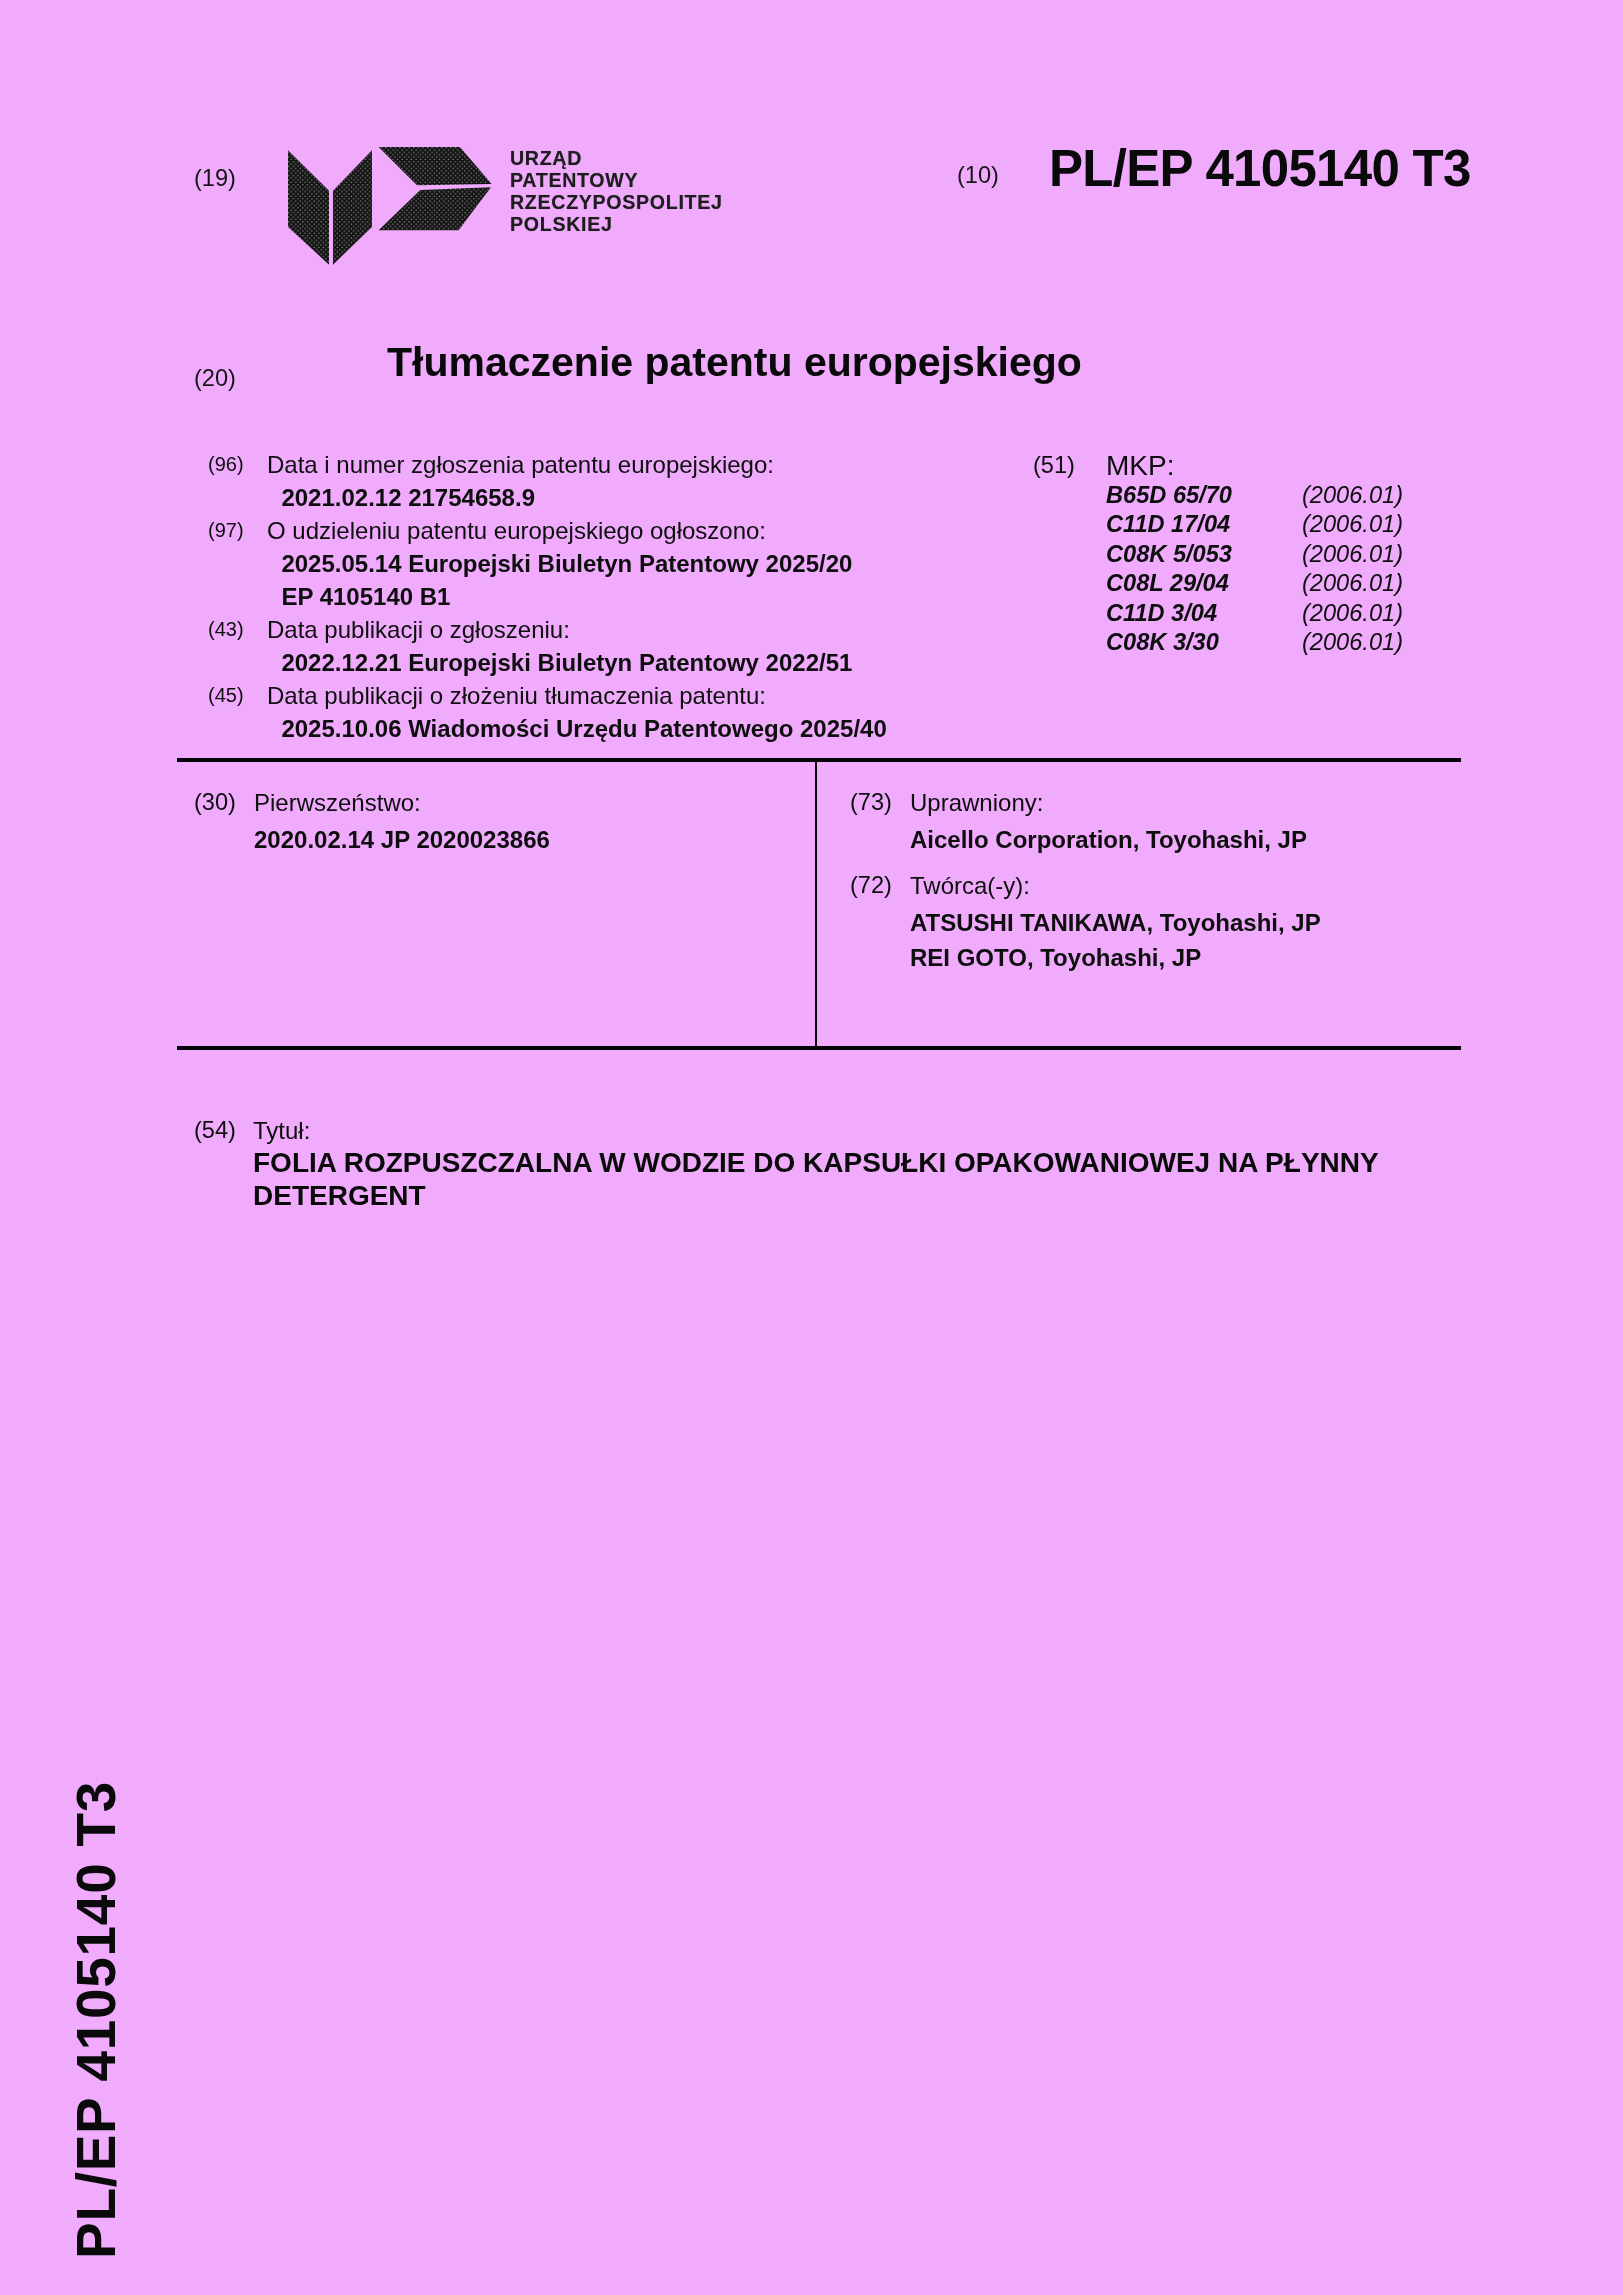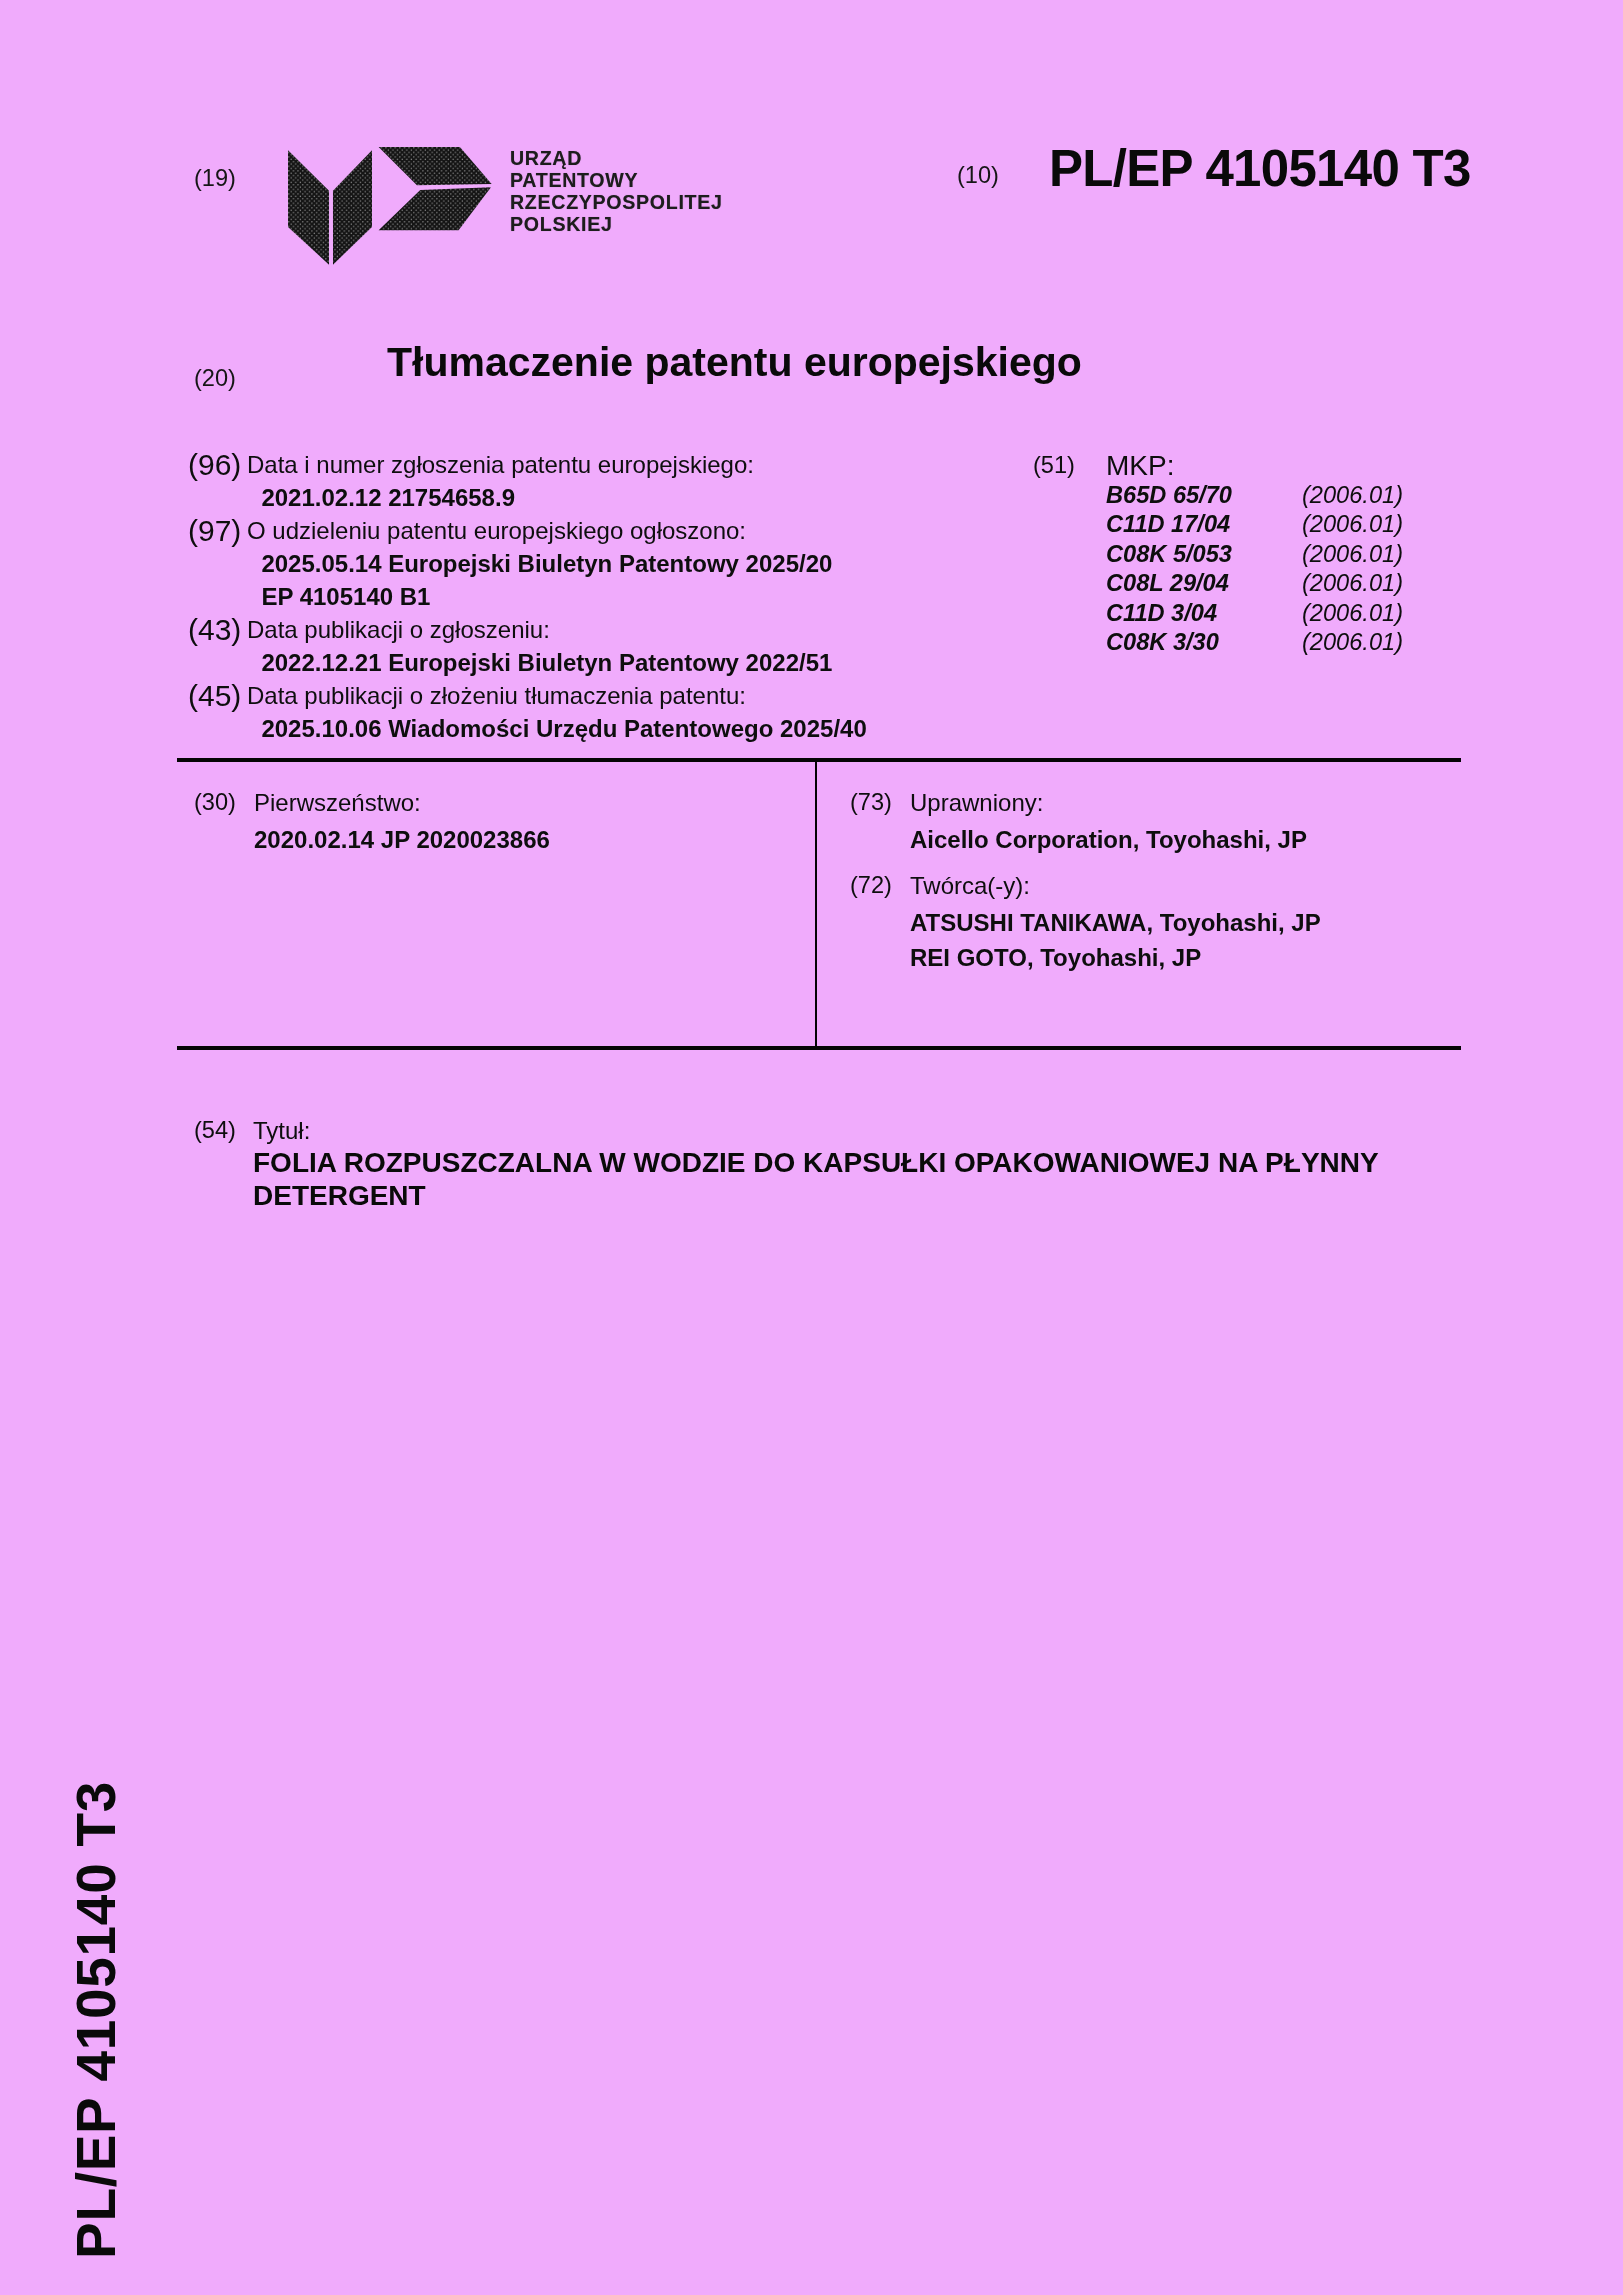--- a/index.html
+++ b/index.html
@@ -27,21 +27,21 @@
   .pub-number {
     font-size:51px; font-weight:bold; letter-spacing:-0.7px;
     white-space:nowrap; color:#0a0a0a;
   }
   .doc-type-title {
     font-size:41px; font-weight:bold; white-space:nowrap; color:#0a0a0a;
   }
 
   
   .bib-item { display:flex; align-items:flex-start; }
-  .bib-num { width:59px; flex:none; font-size:30px; line-height:33px; }
+  .bib-num { width:59px; flex:none; font-size:20px; line-height:33px;margin-left:20px; }
   .bib-body { font-size:24px; line-height:33px; }
   .bib-label { white-space:nowrap; }
   .bib-val { font-weight:bold; white-space:nowrap; padding-left:14.4px; }
 
   
   .mkp-wrap { display:flex; }
   .mkp-num { width:73px; flex:none; font-size:23.6px; line-height:31px; }
   .mkp-label { font-size:28px; line-height:31px; }
   .mkp-row { display:flex; line-height:29.4px; }
   .mkp-code { width:196px; flex:none; font-size:23.6px; font-weight:bold; font-style:italic; white-space:nowrap; }

